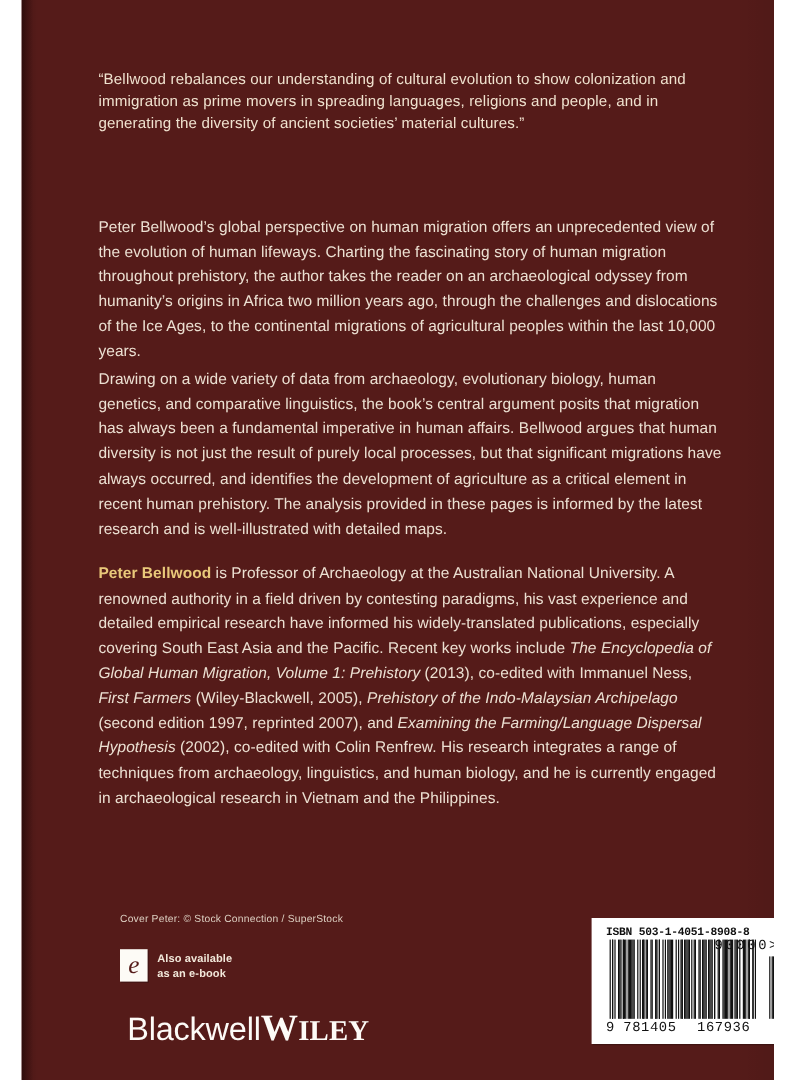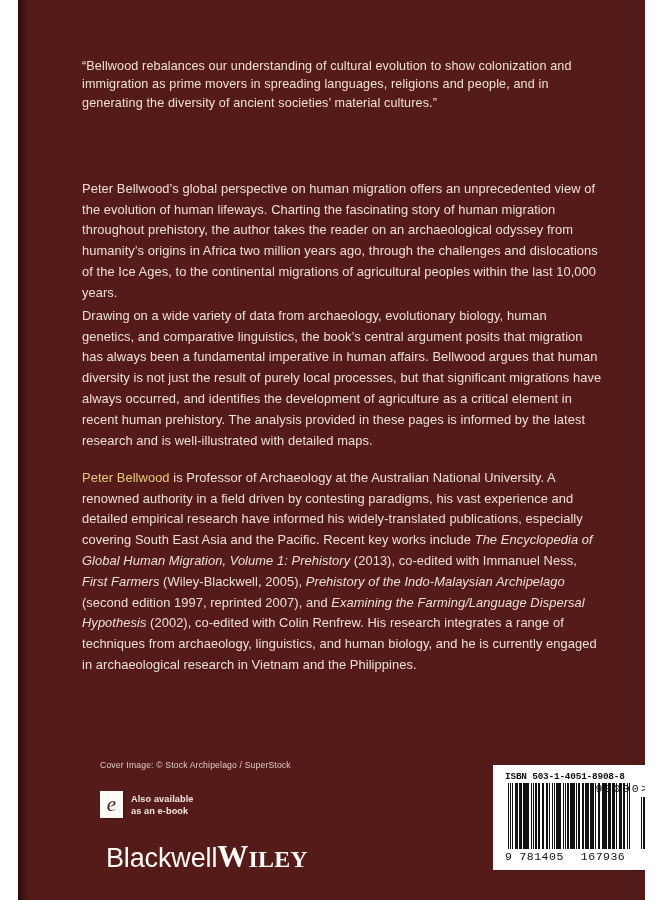--- a/index.html
+++ b/index.html
@@ -89,21 +89,21 @@
     color: #ece0d2;
     font-size: 12.9px;
     line-height: 20.8px;
     letter-spacing: 0.005em;
   }
   #para-1 { top: 166px; }
   #para-2 { top: 293px; }
   #para-3 { top: 455px; }
 
   .author-name {
-    font-weight: normal;
+    font-weight: bold;
     color: #e9c87a;
   }
   .title-italic { font-style: italic; }
 
   
   #cover-credit {
     position: absolute;
     left: 18px;
     top: 760px;
     color: #ddd0c2;
@@ -248,21 +248,21 @@
       <div class="praise">
         <span>“Bellwood rebalances our understanding of cultural evolution to show colonization and immigration as prime movers in spreading languages, religions and people, and in generating the diversity of ancient societies’ material cultures.”</span>
       </div>
 
       <p id="para-1" class="blurb">Peter Bellwood’s global perspective on human migration offers an unprecedented view of the evolution of human lifeways. Charting the fascinating story of human migration throughout prehistory, the author takes the reader on an archaeological odyssey from humanity’s origins in Africa two million years ago, through the challenges and dislocations of the Ice Ages, to the continental migrations of agricultural peoples within the last 10,000 years.</p>
 
       <p id="para-2" class="blurb">Drawing on a wide variety of data from archaeology, evolutionary biology, human genetics, and comparative linguistics, the book’s central argument posits that migration has always been a fundamental imperative in human affairs. Bellwood argues that human diversity is not just the result of purely local processes, but that significant migrations have always occurred, and identifies the development of agriculture as a critical element in recent human prehistory. The analysis provided in these pages is informed by the latest research and is well-illustrated with detailed maps.</p>
 
       <p id="para-3" class="blurb"><span class="author-name">Peter Bellwood</span><span> is Professor of Archaeology at the Australian National University. A renowned authority in a field driven by contesting paradigms, his vast experience and detailed empirical research have informed his widely-translated publications, especially covering South East Asia and the Pacific. Recent key works include </span><span class="title-italic">The Encyclopedia of Global Human Migration, Volume 1: Prehistory</span><span> (2013), co-edited with Immanuel Ness, </span><span class="title-italic">First Farmers</span><span> (Wiley-Blackwell, 2005), </span><span class="title-italic">Prehistory of the Indo-Malaysian Archipelago</span><span> (second edition 1997, reprinted 2007), and </span><span class="title-italic">Examining the Farming/Language Dispersal Hypothesis</span><span> (2002), co-edited with Colin Renfrew. His research integrates a range of techniques from archaeology, linguistics, and human biology, and he is currently engaged in archaeological research in Vietnam and the Philippines.</span></p>
 
-      <div id="cover-credit">Cover Image: © Stock Archipelago / SuperStock</div>
+      <div id="cover-credit">Cover Peter: © Stock Connection / SuperStock</div>
 
       <div id="ebook-badge">
         <div id="ebook-mark">e</div>
         <div id="ebook-text">
           <div>Also available</div>
           <div>as an e-book</div>
         </div>
       </div>
 
       <div id="publisher-logo">

